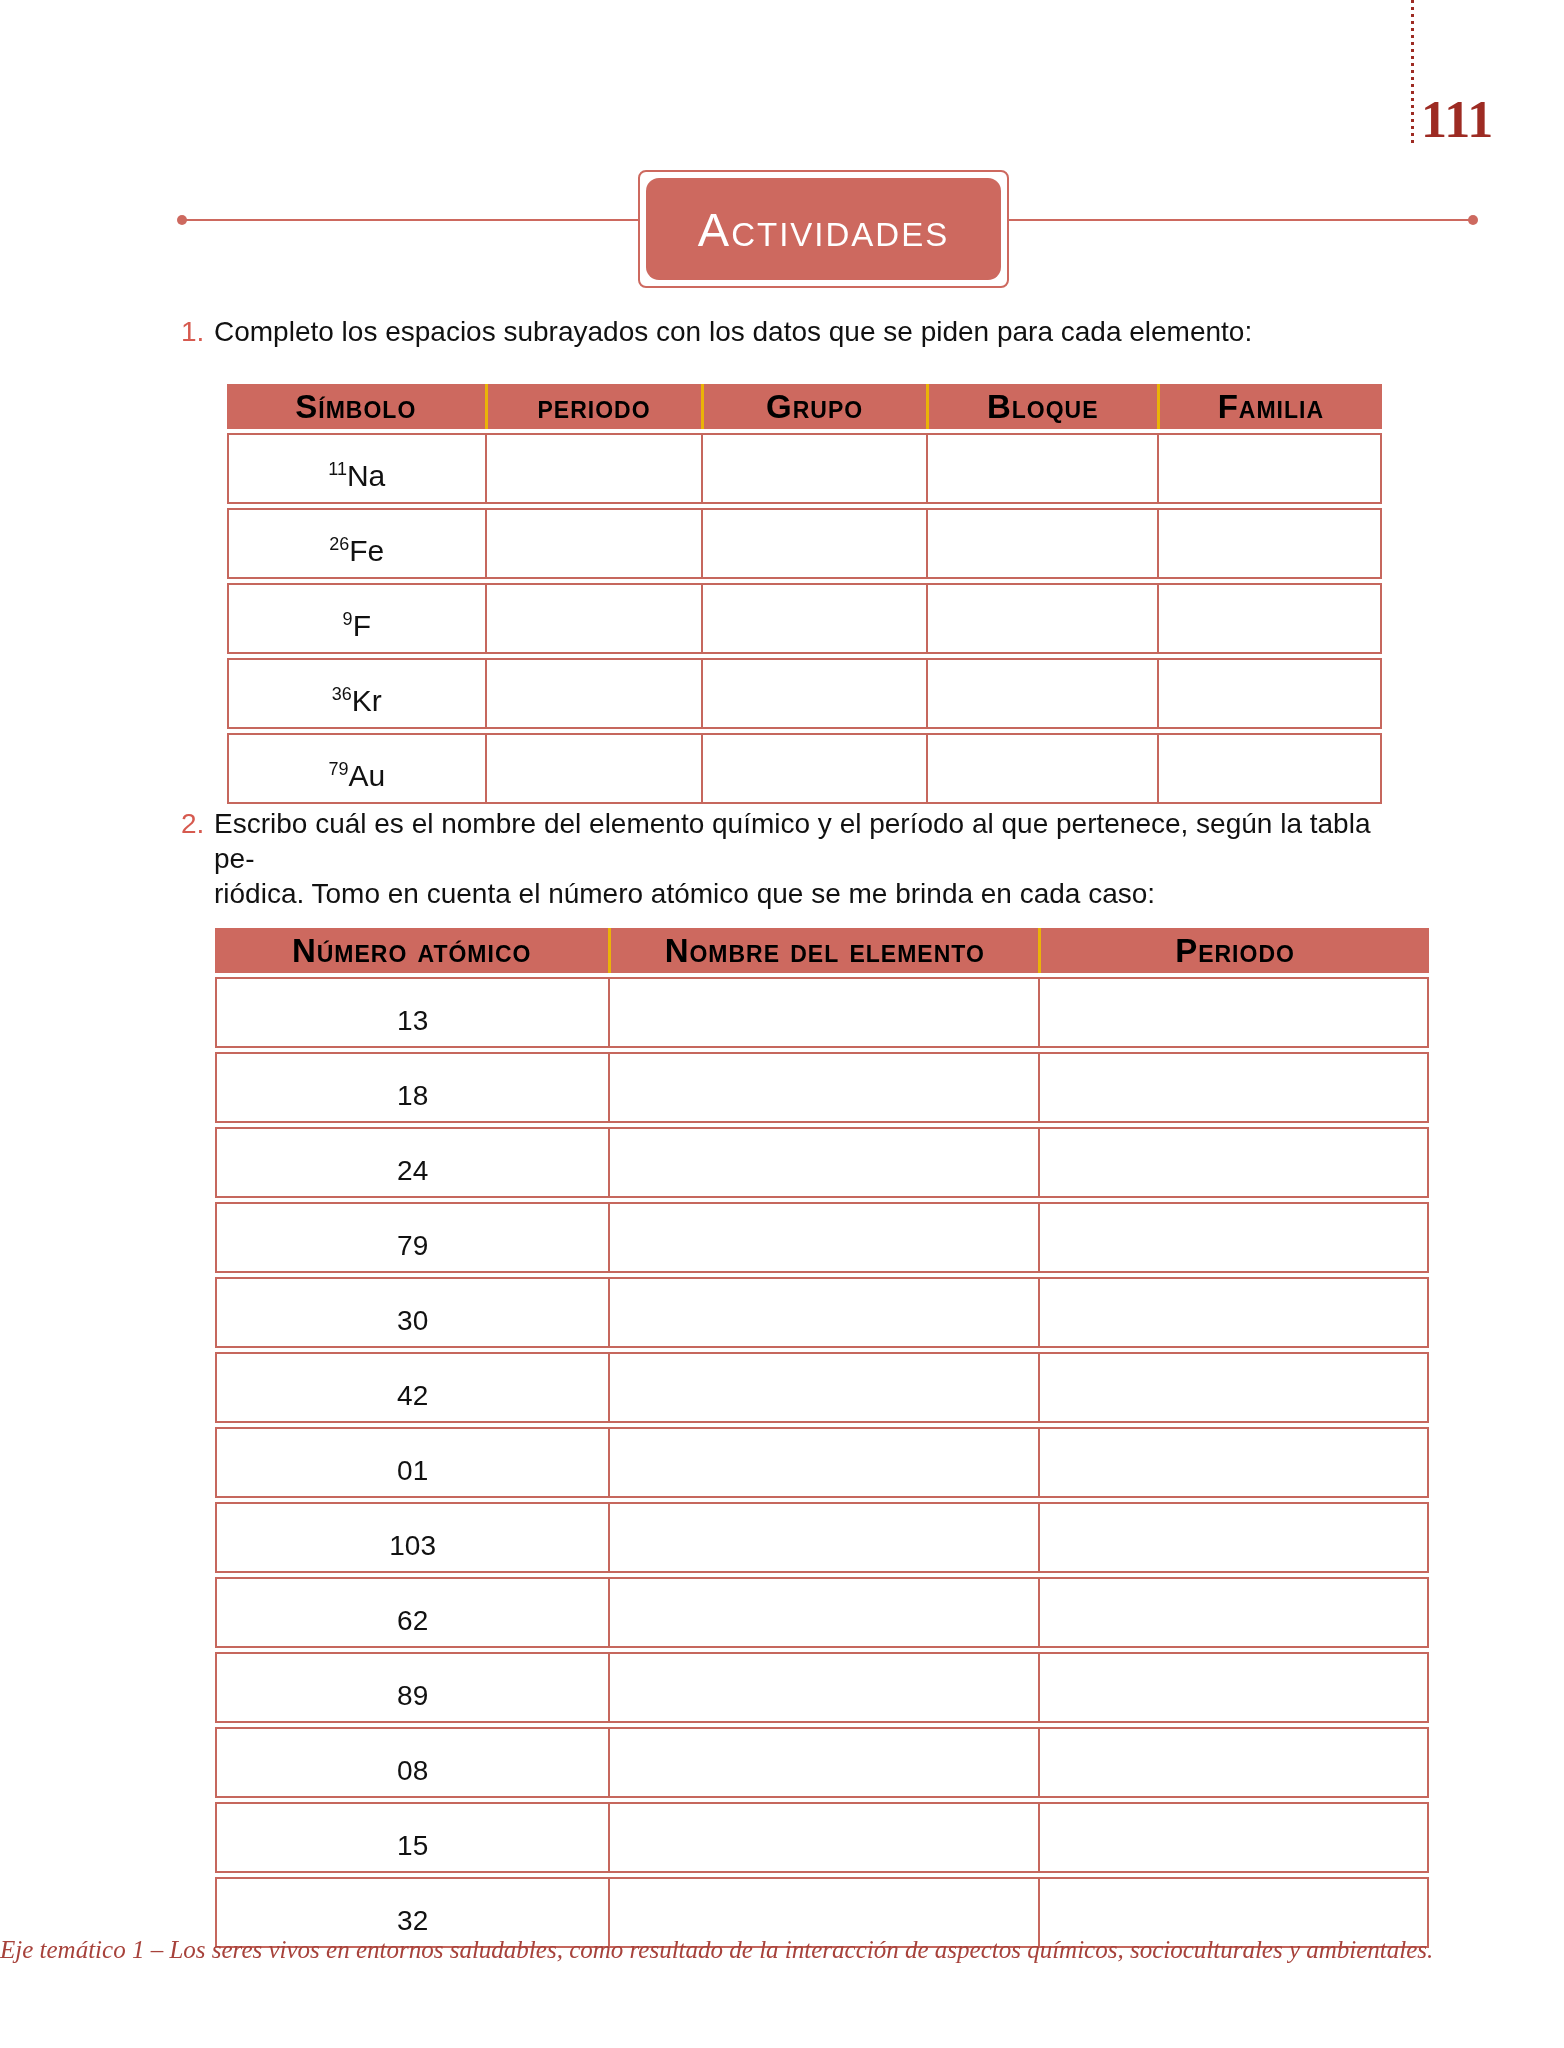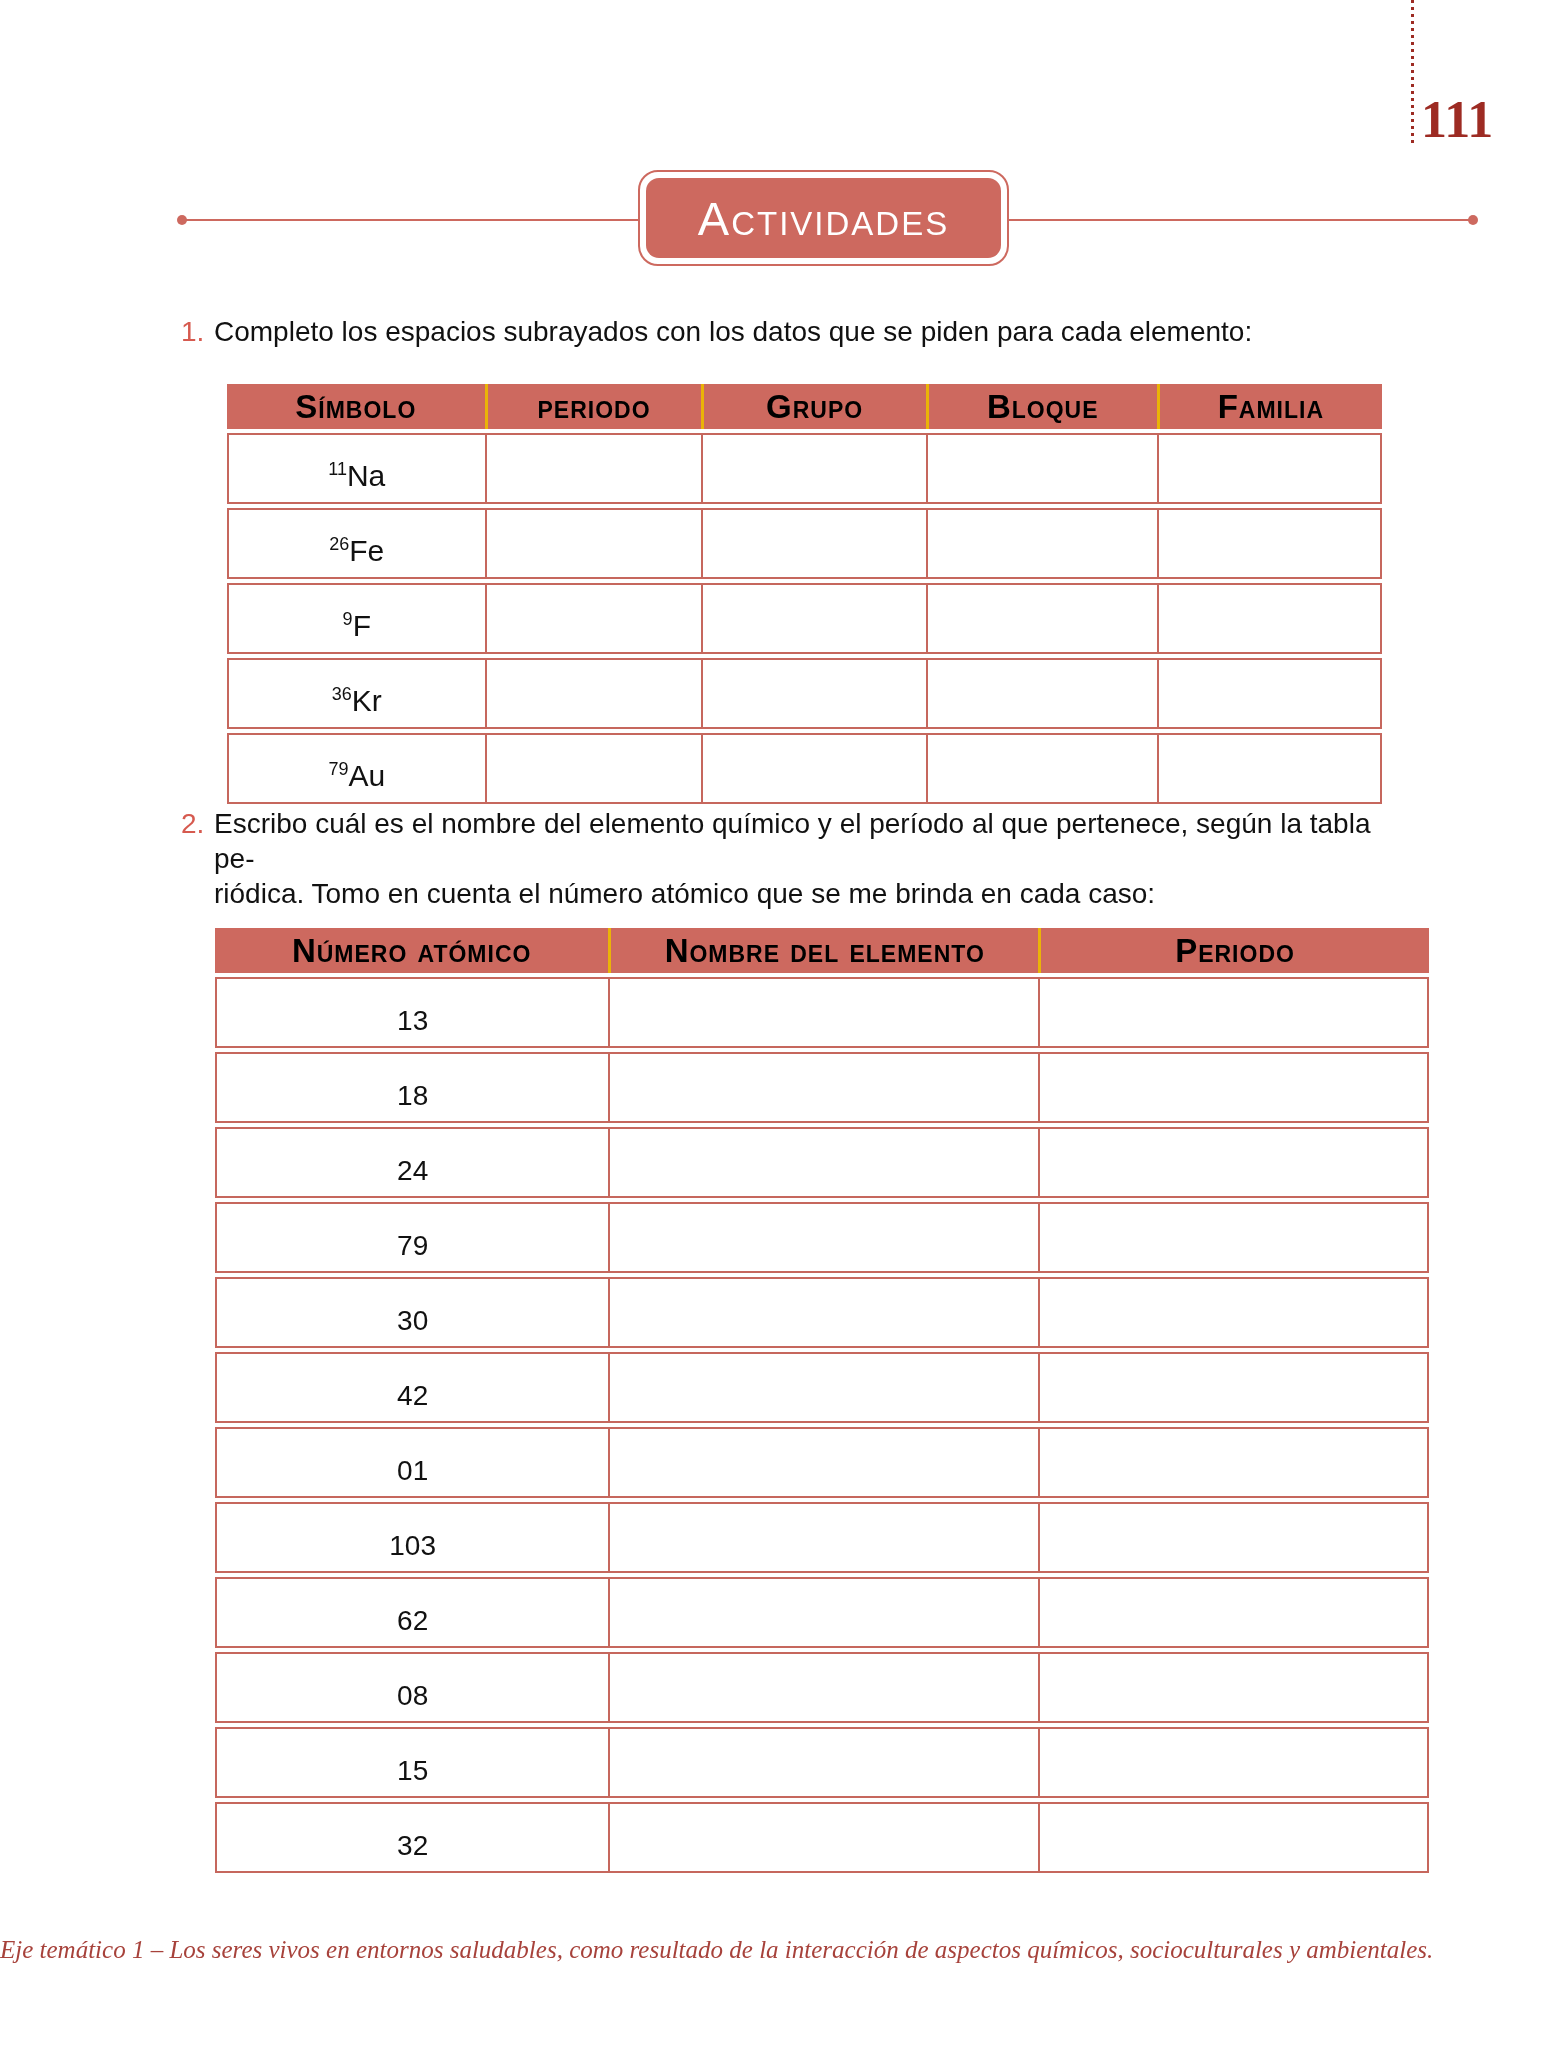--- a/index.html
+++ b/index.html
@@ -24,22 +24,22 @@
     position:absolute;left:1421px;top:94px;line-height:1;
     font-family:"Liberation Serif",serif;font-weight:bold;font-size:52px;color:var(--dark_red);
   }
 
   
   .rule{position:absolute;left:181px;top:219px;width:1293px;height:2px;background:var(--salmon);}
   .rule .dot{position:absolute;top:-4px;width:10px;height:10px;border-radius:50%;background:var(--salmon);}
   .rule .dot.left{left:-4px;}
   .rule .dot.right{right:-4px;}
   .badge{
-    position:absolute;left:638px;top:170px;width:371px;height:96px;box-sizing:border-box;
-    border:2px solid var(--salmon);border-radius:20px;background:#fff;padding:6px;
+    position:absolute;left:638px;top:170px;width:371px;height:118px;box-sizing:border-box;
+    border:2px solid var(--salmon);border-radius:8px;background:#fff;padding:6px;
   }
   .badge-inner{
     width:100%;height:100%;box-sizing:border-box;background:var(--salmon);border-radius:13px;
     color:#fff;font-variant:small-caps;font-size:47px;letter-spacing:2px;
     display:flex;align-items:center;justify-content:center;
   }
 
   
   .instr{position:absolute;left:181px;width:1215px;display:flex;font-size:28px;line-height:35px;color:#111;}
   .instr .inum{flex:0 0 33px;width:33px;color:var(--accent_number);}
@@ -207,20 +207,25 @@
           <td>103</td>
           <td></td>
           <td></td>
         </tr>
         <tr>
           <td>62</td>
           <td></td>
           <td></td>
         </tr>
         <tr>
+          <td>89</td>
+          <td></td>
+          <td></td>
+        </tr>
+        <tr>
           <td>08</td>
           <td></td>
           <td></td>
         </tr>
         <tr>
           <td>15</td>
           <td></td>
           <td></td>
         </tr>
         <tr>

